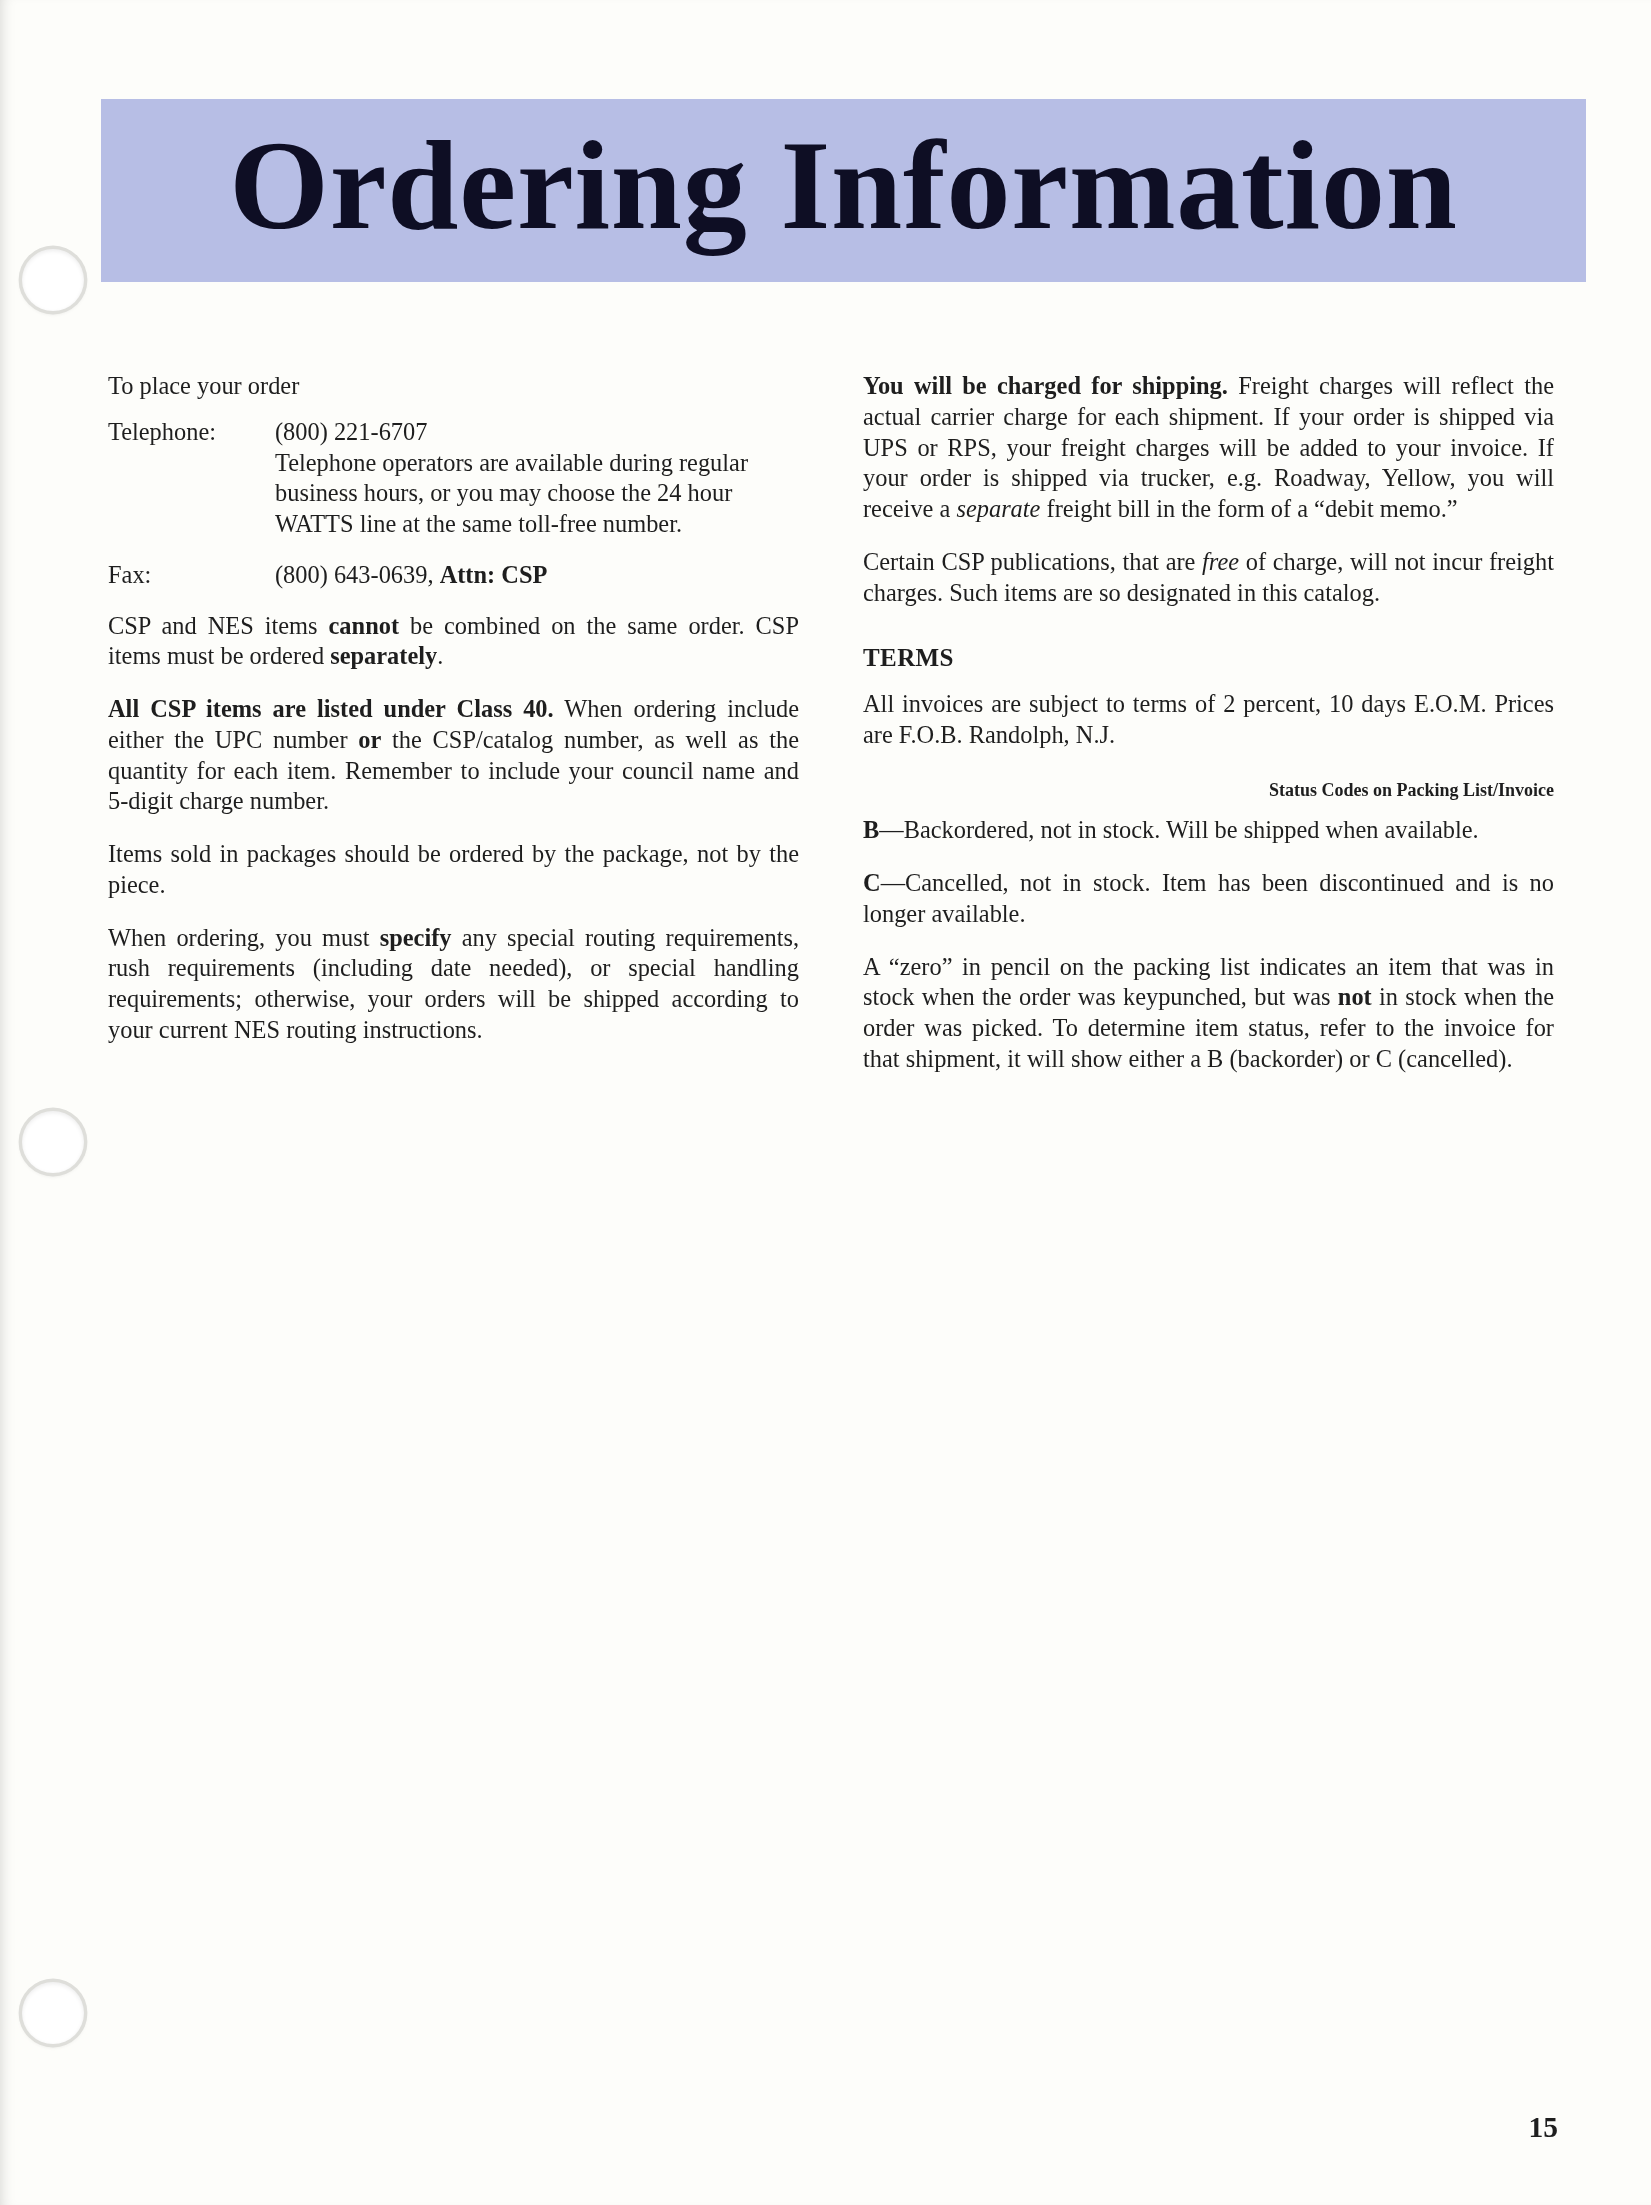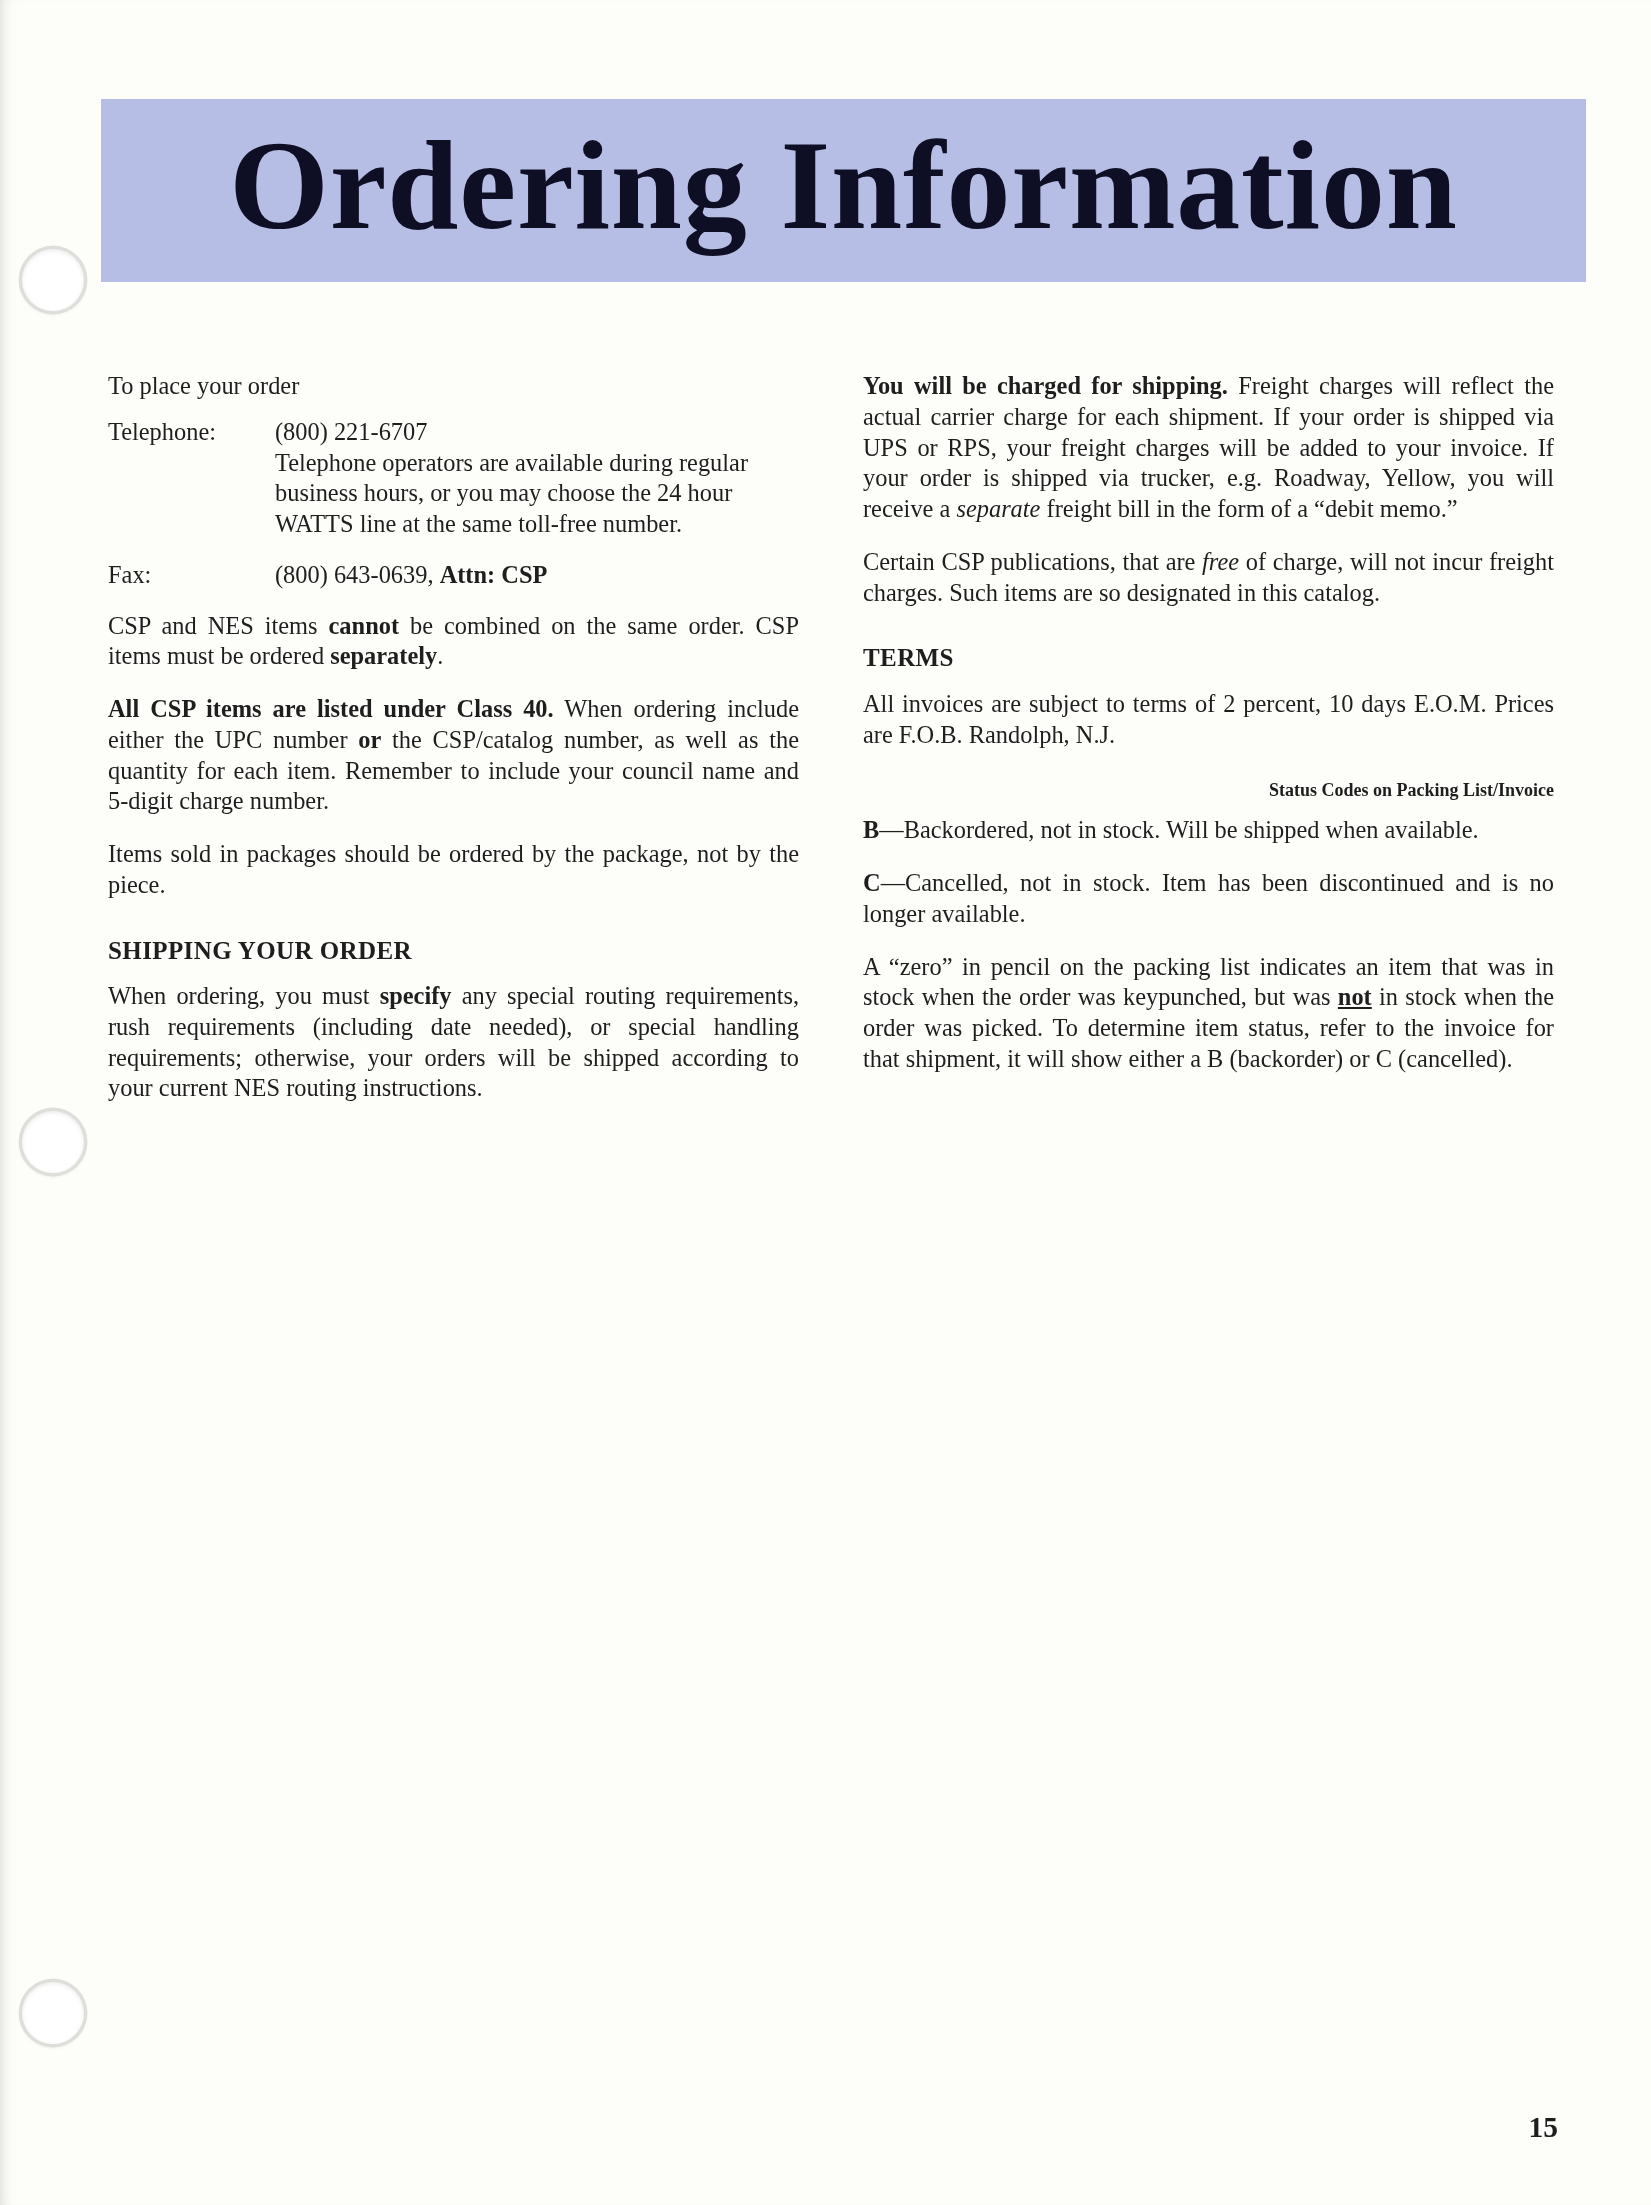--- a/index.html
+++ b/index.html
@@ -119,21 +119,20 @@
         <div class="value"><span>(800) 643-0639, </span><span style="font-weight: bold;">Attn: CSP</span></div>
       </div>
 
       <p><span>CSP and NES items </span><span style="font-weight: bold;">cannot</span><span> be combined on the same order. CSP items must be ordered </span><span style="font-weight: bold;">separately</span><span>.</span></p>
 
       <p><span style="font-weight: bold;">All CSP items are listed under Class 40.</span><span> When ordering include either the UPC number </span><span style="font-weight: bold;">or</span><span> the CSP/catalog number, as well as the quantity for each item. Remember to include your council name and 5-digit charge number.</span></p>
 
       <p>Items sold in packages should be ordered by the package, not by the piece.</p>
 
 
-      <h2 class="section">SHIPPING YOUR ORDER</h2>
 
       <p><span>When ordering, you must </span><span style="font-weight: bold;">specify</span><span> any special routing requirements, rush requirements (including date needed), or special handling requirements; otherwise, your orders will be shipped according to your current NES routing instructions.</span></p>
 
     </div>
 
     <div class="col">
 
       <p><span style="font-weight: bold;">You will be charged for shipping.</span><span> Freight charges will reflect the actual carrier charge for each shipment. If your order is shipped via UPS or RPS, your freight charges will be added to your invoice. If your order is shipped via trucker, e.g. Roadway, Yellow, you will receive a </span><span style="font-style: italic;">separate</span><span> freight bill in the form of a “debit memo.”</span></p>
 
       <p><span>Certain CSP publications, that are </span><span style="font-style: italic;">free</span><span> of charge, will not incur freight charges. Such items are so designated in this catalog.</span></p>
@@ -141,21 +140,21 @@
       <h2 class="section">TERMS</h2>
 
       <p>All invoices are subject to terms of 2 percent, 10 days E.O.M. Prices are F.O.B. Randolph, N.J.</p>
 
       <h3 class="subsection">Status Codes on Packing List/Invoice</h3>
 
       <p class="indent"><span style="font-weight: bold;">B</span><span>—Backordered, not in stock. Will be shipped when available.</span></p>
 
       <p class="indent"><span style="font-weight: bold;">C</span><span>—Cancelled, not in stock. Item has been discontinued and is no longer available.</span></p>
 
-      <p><span>A “zero” in pencil on the packing list indicates an item that was in stock when the order was keypunched, but was </span><span style="font-weight: bold; text-decoration: underline;">not</span><span> in stock when the order was picked. To determine item status, refer to the invoice for that shipment, it will show either a B (backorder) or C (cancelled).</span></p>
+      <p><span>A “zero” in pencil on the packing list indicates an item that was in stock when the order was keypunched, but was </span><span style="font-weight: bold;">not</span><span> in stock when the order was picked. To determine item status, refer to the invoice for that shipment, it will show either a B (backorder) or C (cancelled).</span></p>
 
     </div>
 
   </div>
 
   <div class="page-number">15</div>
 
 </div>
 
 

